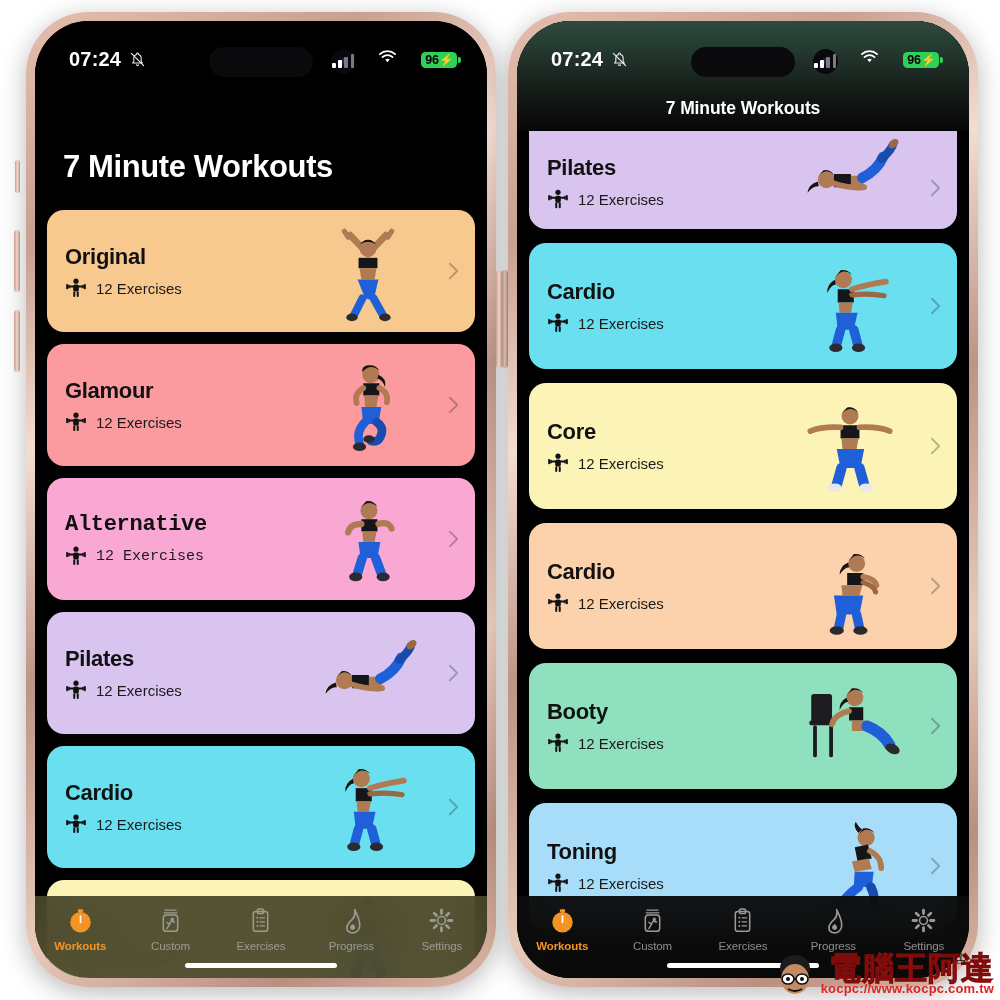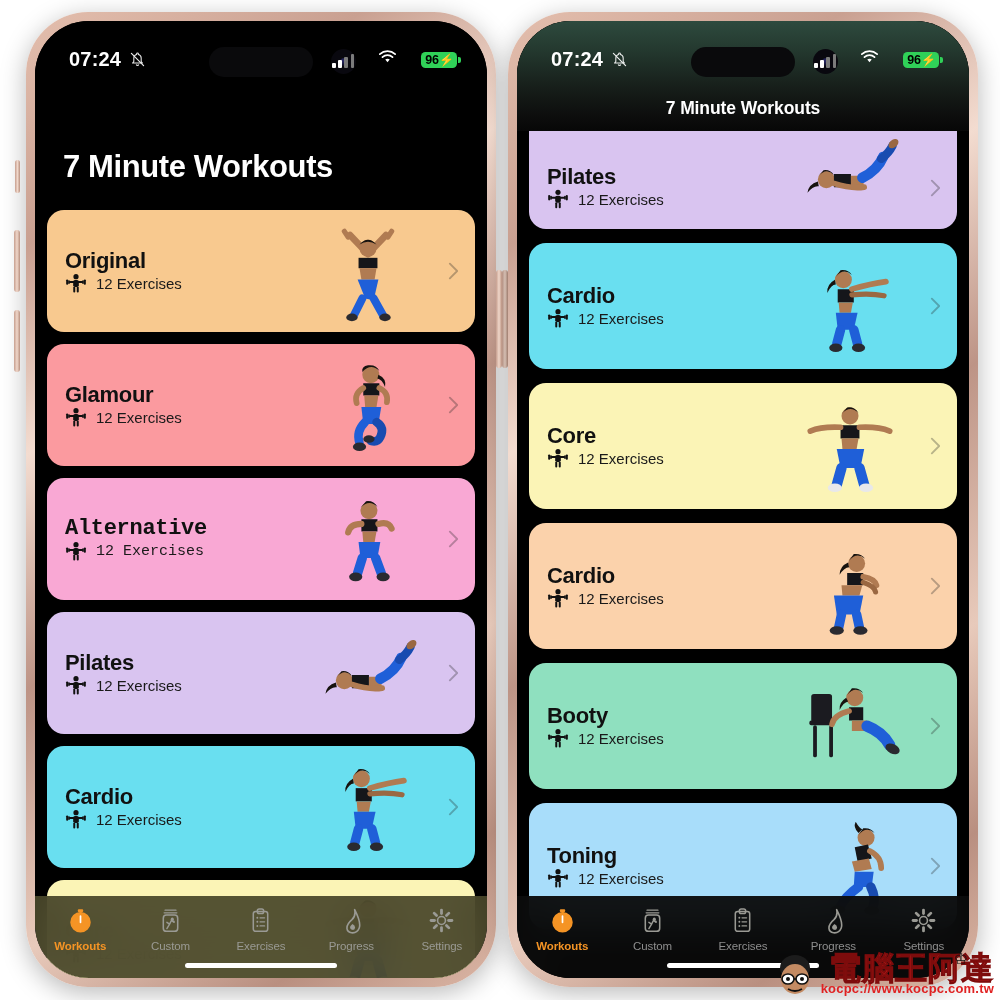--- a/index.html
+++ b/index.html
@@ -113,21 +113,21 @@
     border-radius:17px;
     margin-bottom:12px;
     overflow:hidden;
   }
   #list-right .card { height:126px; margin-bottom:14px; }
   #list-right .card.clipped-top { height:98px; border-radius:0 0 17px 17px; margin-bottom:14px; }
 
   .card-text { position:absolute; left:18px; top:50%; transform:translateY(-50%); }
   .card.clipped-top .card-text { top:auto; bottom:20px; transform:none; }
   .card-title { font-size:22px; font-weight:bold; color:#111; letter-spacing:-.3px; line-height:1.15; }
-  .card-sub { display:flex; align-items:center; gap:9px; }
+  .card-sub { display:flex; align-items:center; gap:9px; margin-top:9px; }
   .card-sub-label { font-size:15px; color:#1a1a1a; font-weight:500; }
 
   .lift-icon { width:22px; height:20px; flex:0 0 auto; }
   .lift-icon svg { display:block; }
 
   .chev {
     position:absolute; right:16px; top:50%; transform:translateY(-50%);
     width:11px; height:19px; opacity:.30;
   }
   .card.clipped-top .chev { top:58%; }

